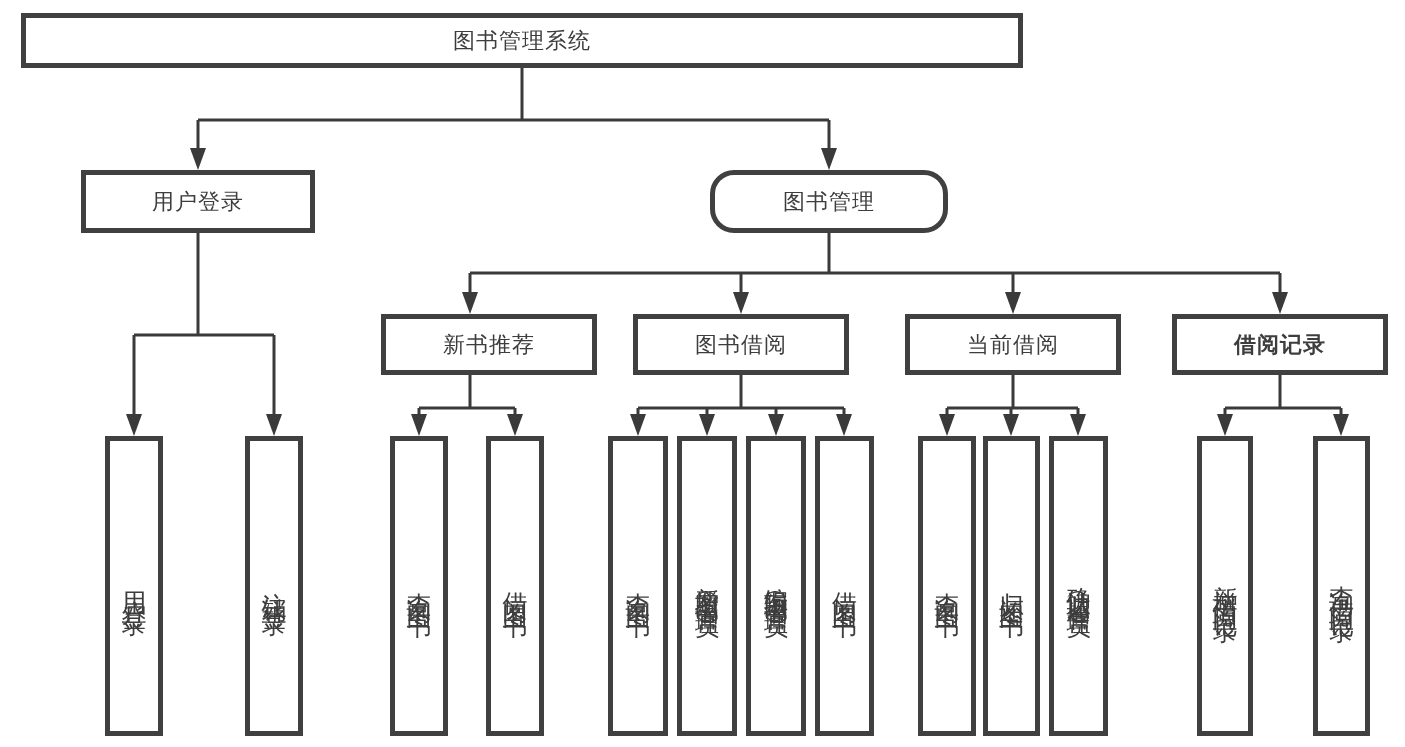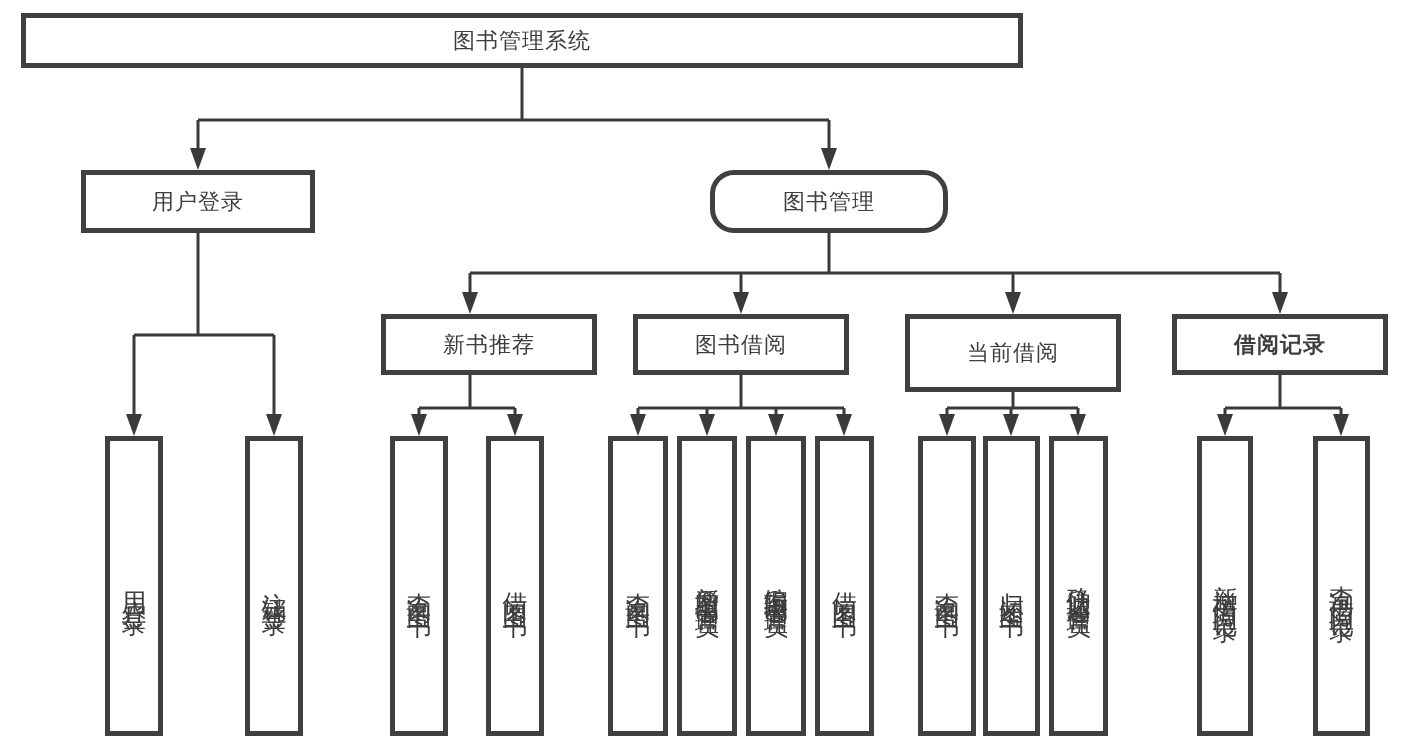--- a/index.html
+++ b/index.html
@@ -111,21 +111,21 @@
   <div class="node hbox" style="left:710px;top:170px;width:238px;height:63px;border-radius:24px;">
     <span>图书管理</span>
   </div>
 
   <div class="node hbox" style="left:362px;top:314px;width:216px;height:61px;margin-left:19px;">
     <span>新书推荐</span>
   </div>
   <div class="node hbox" style="left:633px;top:314px;width:216px;height:61px;">
     <span>图书借阅</span>
   </div>
-  <div class="node hbox" style="left:905px;top:314px;width:216px;height:78px;">
+  <div class="node hbox" style="left:905px;top:314px;width:216px;height:61px;">
     <span>当前借阅</span>
   </div>
   <div class="node hbox" style="left:1172px;top:314px;width:216px;height:61px;font-weight:bold;">
     <span>借阅记录</span>
   </div>
 
   <div class="node vbox" style="left:105px;top:436px;width:58px;height:300px;">
     <span class="vtext">用户登录</span>
   </div>
   <div class="node vbox" style="left:245px;top:436px;width:58px;height:300px;">

